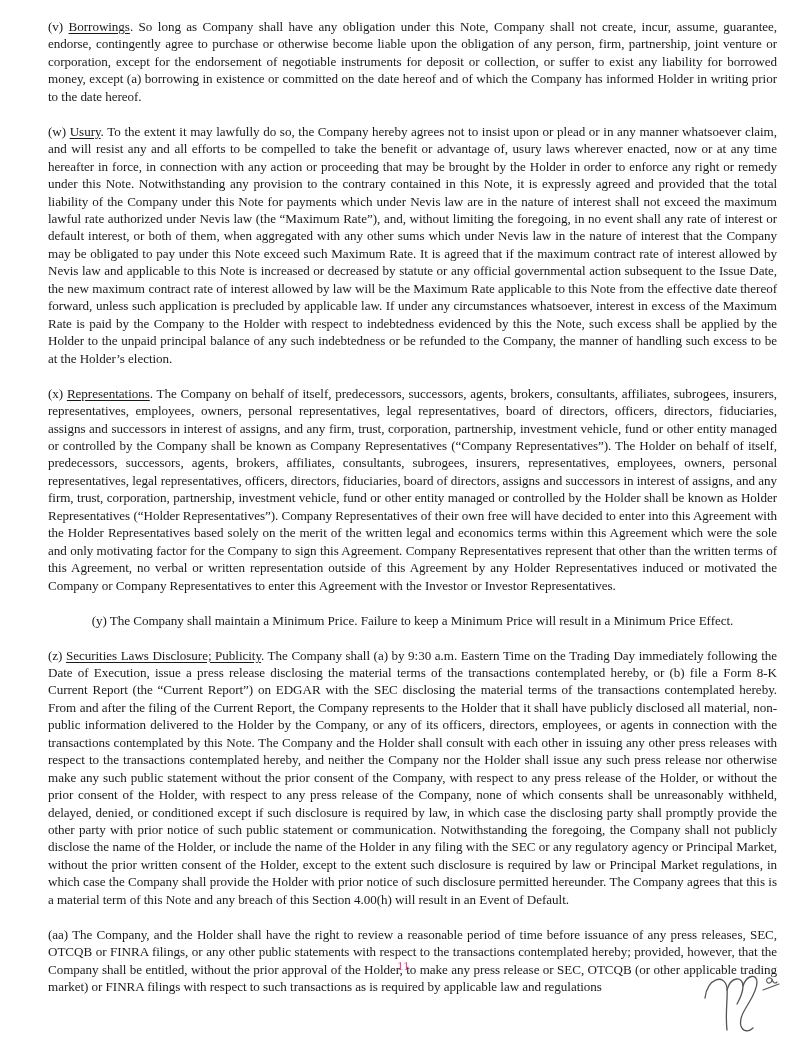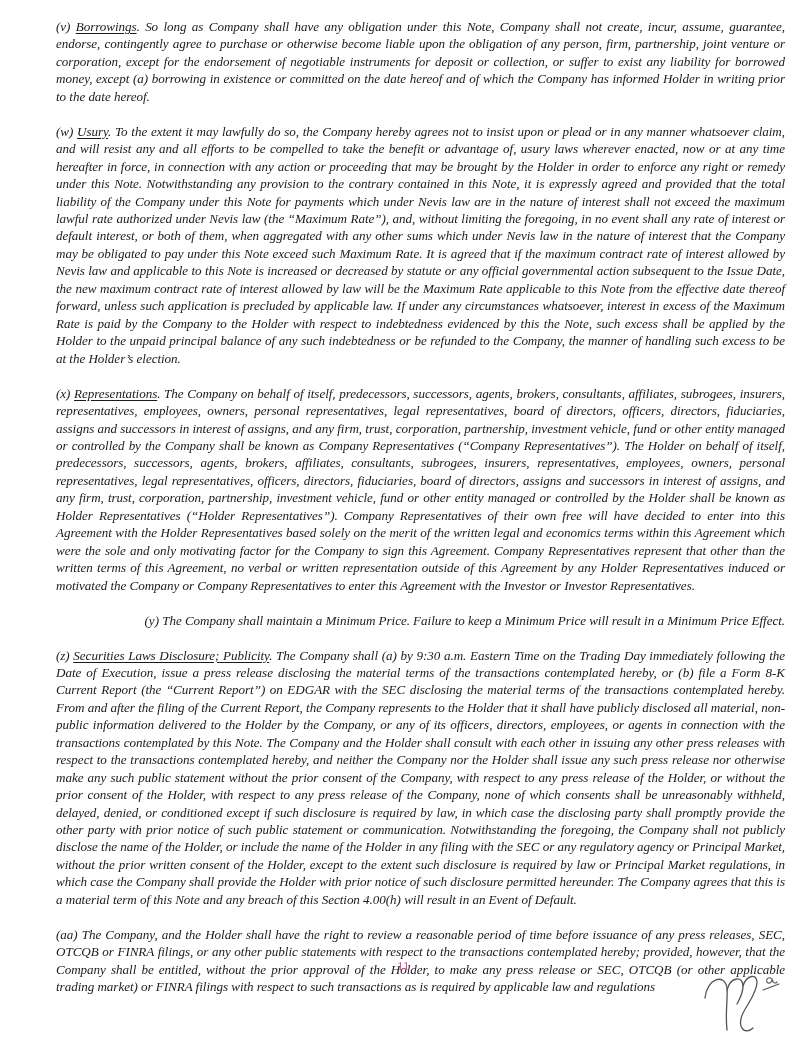--- a/index.html
+++ b/index.html
@@ -10,33 +10,32 @@
   body {
     width: 811px;
     height: 1050px;
     position: relative;
     overflow: hidden;
     font-family: "Liberation Serif", "DejaVu Serif", serif;
     color: #1a1a1a;
   }
   .page {
     position: absolute;
-    left: 56px;
+    left: 48px;
     top: 18px;
     width: 729px;
-    font-style: italic;
   }
   .para {
     font-size: 13.1px;
     line-height: 17.45px;
     text-align: justify;
     margin: 0 0 17.5px 0;
     letter-spacing: -0.05px;
   }
-  .para.single { text-align: right; }
+  .para.single { text-align: center; }
   .heading-u {
     text-decoration: underline;
     text-underline-offset: 2px;
   }
   .page-number {
     position: absolute;
     top: 958px;
     left: 397px;
     font-size: 13px;
     font-family: "Liberation Serif", "DejaVu Serif", serif;

